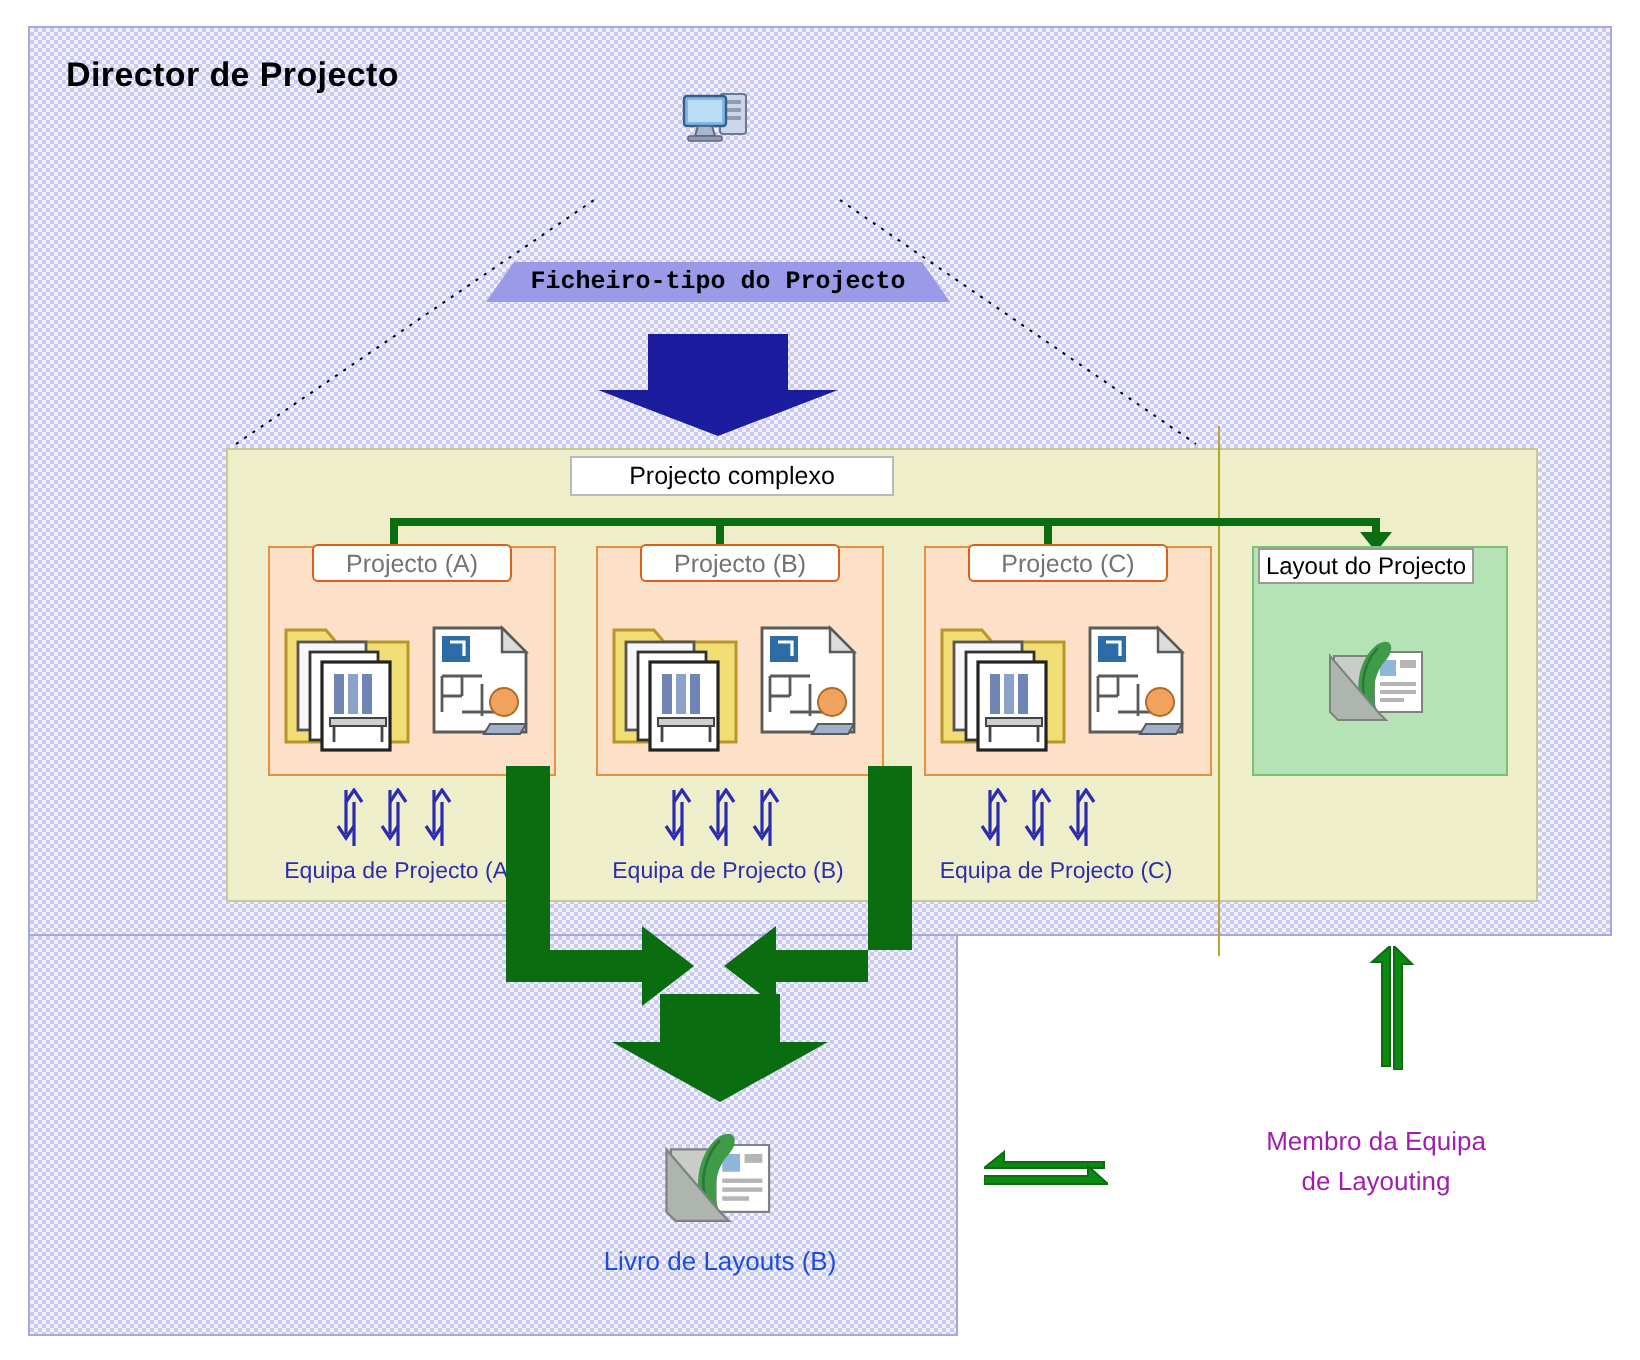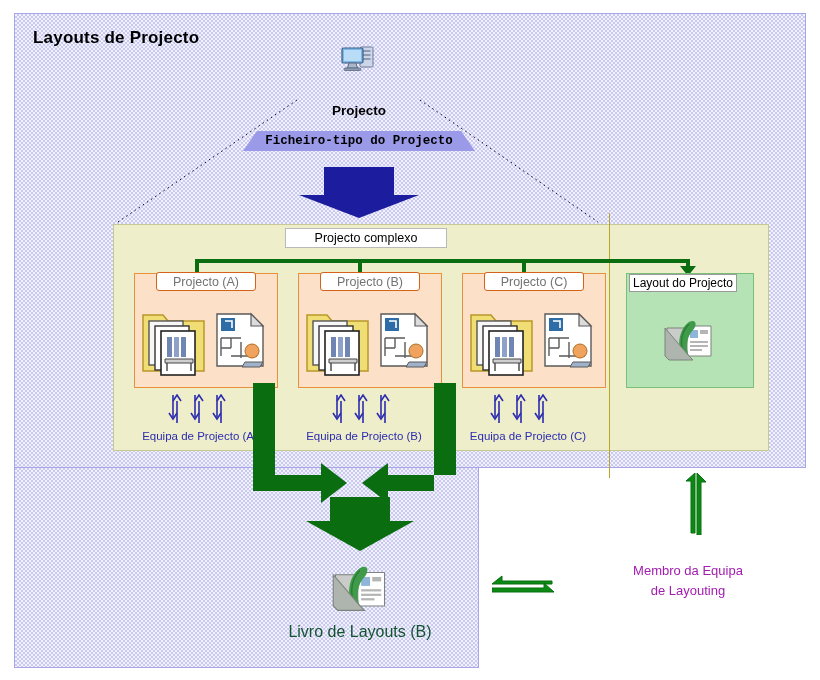--- a/index.html
+++ b/index.html
@@ -73,59 +73,58 @@
   }
   .layout-chip span{font-size:12px;color:#000;white-space:nowrap;}
 
   
   .team-label{
     position:absolute;text-align:center;font-size:11.5px;color:#2c2cb0;white-space:nowrap;
   }
 
   
   .book-label{
-    position:absolute;text-align:center;font-size:16px;color:#14532d;white-space:nowrap;
+    position:absolute;text-align:center;font-size:13px;color:#1d4ed8;white-space:nowrap;
   }
   .member-label{
     position:absolute;text-align:center;font-size:13px;color:#a21caf;
     line-height:20px;white-space:nowrap;
   }
 
   
   .layer{position:absolute;left:0;top:0;width:820px;height:680px;pointer-events:none;}
   .vline{position:absolute;width:1px;background:#b8a52a;}
 </style>
 </head>
 <body>
 
 <div id="stage">
 
   <div class="pane hatch" style="left:14px;top:13px;width:465px;height:655px;"></div>
 
   <div class="pane hatch" style="left:14px;top:13px;width:792px;height:455px;"></div>
 
-  <div class="pane-title" style="left:33px;top:28px;">Layouts de Projecto</div>
+  <div class="pane-title" style="left:33px;top:28px;">Director de Projecto</div>
 
   <svg class="layer">
     <line x1="118" y1="222" x2="297" y2="100" stroke="#000" stroke-width="1" stroke-dasharray="1.5,3.5"></line>
     <line x1="420" y1="100" x2="598" y2="222" stroke="#000" stroke-width="1" stroke-dasharray="1.5,3.5"></line>
   </svg>
 
   <svg class="server-icon" style="left:339px;top:44px;" viewBox="0 0 40 34">
     <rect x="21" y="3" width="13" height="20" rx="1.5" fill="#cdd6e8" stroke="#6b7a94" stroke-width="1"></rect>
     <rect x="23.5" y="6" width="8" height="2" fill="#8d9bb3"></rect>
     <rect x="23.5" y="10" width="8" height="2" fill="#8d9bb3"></rect>
     <rect x="23.5" y="14" width="8" height="2" fill="#8d9bb3"></rect>
     <rect x="3" y="4" width="21" height="15" rx="1.5" fill="#7fb8e8" stroke="#3b5d82" stroke-width="1.2"></rect>
     <rect x="5" y="6" width="17" height="11" fill="#b9dcf7"></rect>
     <path d="M10 19 h7 l1.5 5 h-10 z" fill="#aab6c9" stroke="#5d6b80" stroke-width="1"></path>
     <rect x="5" y="24" width="17" height="2.5" rx="1" fill="#8d9bb3" stroke="#5d6b80" stroke-width=".8"></rect>
   </svg>
 
-  <div class="node-label" style="left:299px;top:101px;width:120px;">Projecto</div>
 
   <div class="banner" style="left:243px;top:131px;width:232px;height:20px;">
     <span>Ficheiro-tipo do Projecto</span>
   </div>
 
   <svg style="position:absolute;left:298px;top:167px;width:122px;height:52px;" viewBox="0 0 122 52">
     <path d="M26 0 H96 V28 H121 L61 51 L1 28 H26 Z" fill="#1c1c9e"></path>
   </svg>
 
   <div class="complex-box" style="left:113px;top:224px;width:656px;height:227px;"></div>

